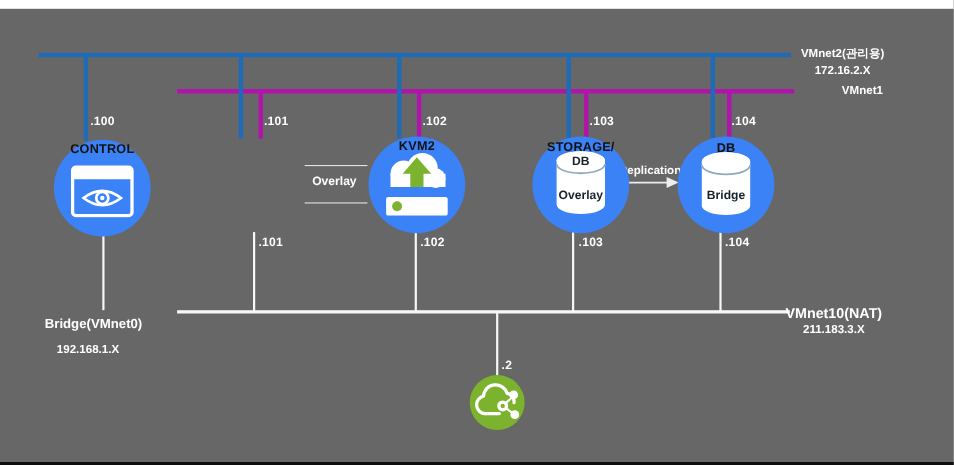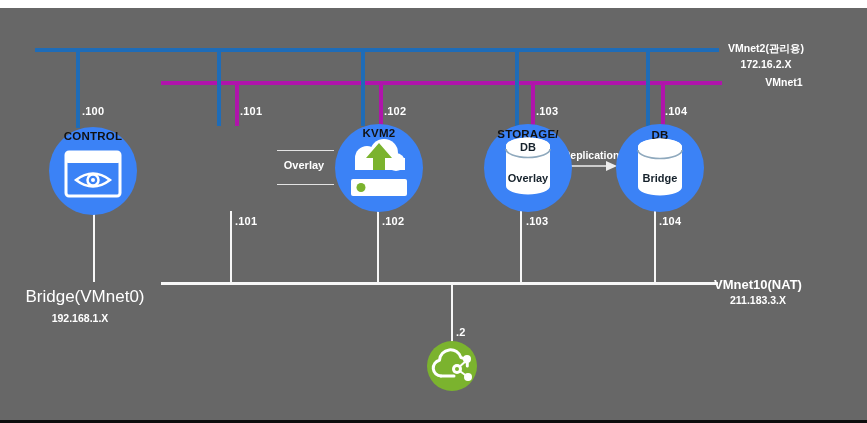--- a/index.html
+++ b/index.html
@@ -18,21 +18,21 @@
   .bus-vmnet1{left:161px;top:73px;width:561px;height:4px;background:#b014ab;}
   .bus-vmnet10{left:161px;top:274px;width:557px;height:3px;background:#f7f7f7;}
   
   .drop-blue{width:4px;background:#1e6cb8;top:42px;}
   .drop-purple{width:4px;background:#b014ab;top:75px;height:43px;}
   .drop-white{width:2px;background:#f7f7f7;}
   
   .ip{position:absolute;color:#ffffff;font-size:11px;font-weight:bold;letter-spacing:.2px;}
   .netlabel{position:absolute;color:#ffffff;font-weight:bold;text-align:center;font-size:10.5px;}
   .bridge-title{position:absolute;left:25px;top:279px;width:120px;text-align:center;
-    color:#ffffff;font-weight:normal;font-size:17px;}
+    color:#ffffff;font-weight:bold;font-size:12px;}
   .bridge-subnet{position:absolute;left:30px;top:304px;width:100px;text-align:center;
     color:#ffffff;font-weight:bold;font-size:10.5px;}
   
   .node{position:absolute;width:88px;height:88px;border-radius:50%;}
   .node.green{background:#3b82f6;}
   .node.steel{background:#3b82f6;}
   .node-name{position:absolute;left:0;top:3px;width:100%;text-align:center;
     color:#111111;font-weight:bold;font-size:11.5px;letter-spacing:.2px;}
   .node svg{position:absolute;}
   .cyl-text{position:absolute;left:0;width:100%;text-align:center;

